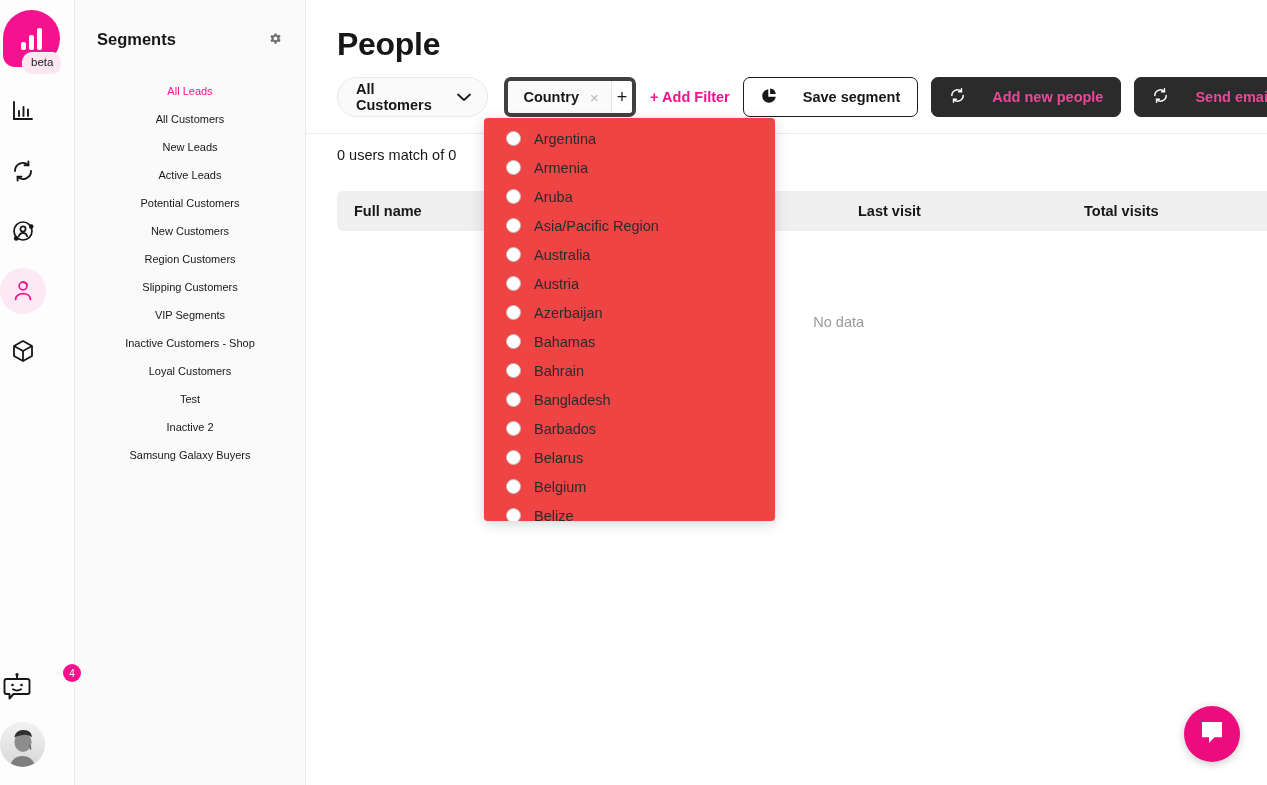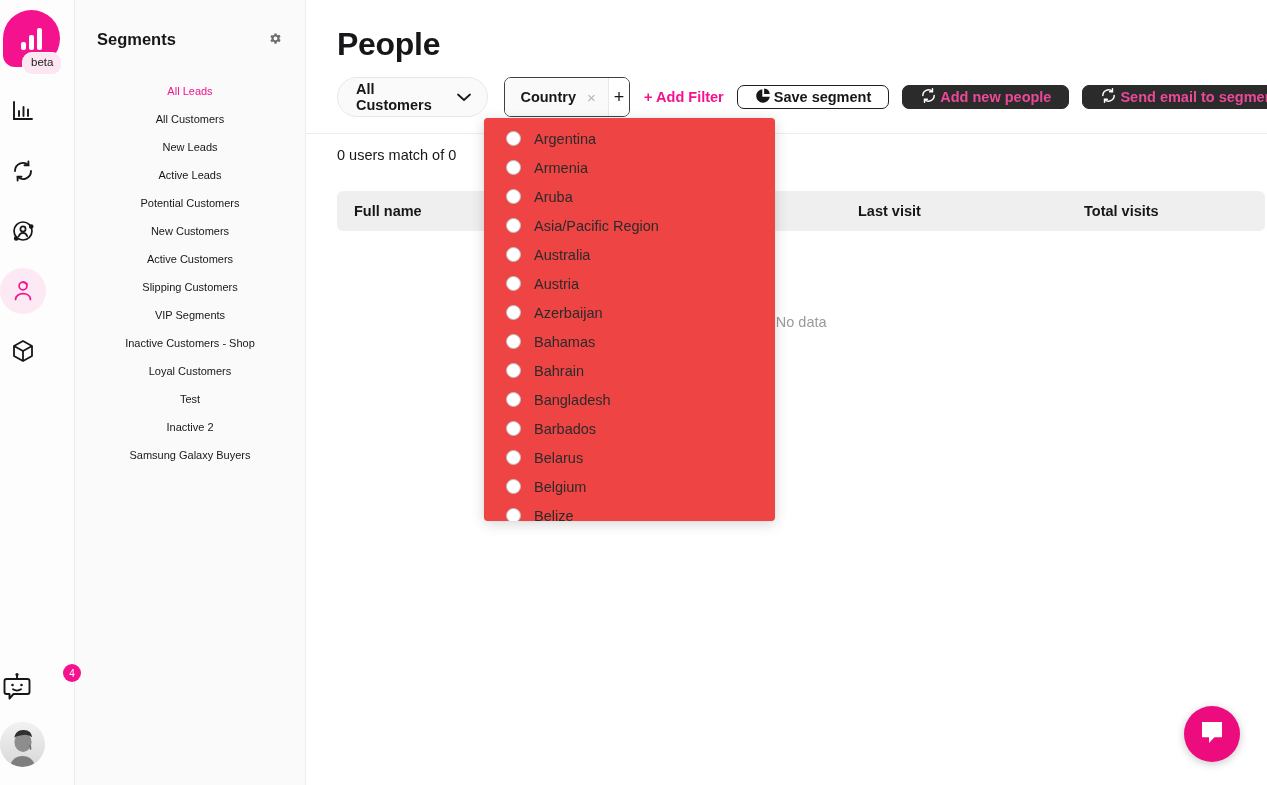--- a/index.html
+++ b/index.html
@@ -91,41 +91,41 @@
     position: absolute; left: 0; right: 0; top: 133px; height: 1px; background: #ececec;
   }
   .select-pill {
     display: flex; align-items: center; gap: 14px;
     background: #fafafa; border: 1px solid #e8e8e8; border-radius: 22px;
     padding: 10px 16px 10px 18px; font-size: 14.5px; font-weight: bold;
     color: #17171a; cursor: pointer; height: 40px;
   }
   .filter-group {
     display: flex; align-items: stretch;
-    border: 1px solid #404040; border-radius: 7px; overflow: hidden;
+    border: 4px solid #404040; border-radius: 7px; overflow: hidden;
     margin-left: 16px; height: 40px; background: #fff;
   }
   .filter-chip {
     display: flex; align-items: center; gap: 11px;
     padding: 0 12px 0 15px; font-size: 14.5px; font-weight: bold; color: #17171a;
     background: #fafafa; cursor: pointer;
   }
   .chip-x { color: #b4b4b4; font-size: 15px; cursor: pointer; font-weight: normal; }
   .filter-plus {
     display: flex; align-items: center; justify-content: center;
     width: 33px; border-left: 1px solid #e8e8e8;
     font-size: 18px; color: #17171a; background: #fff; cursor: pointer;
   }
   .add-filter {
     margin-left: 14px; color: #f5128e; font-size: 14.5px; font-weight: bold; cursor: pointer;
     white-space: nowrap;
   }
   .btn {
-    display: flex; align-items: center; gap: 3px;
-    height: 24px; border-radius: 7px; font-size: 14.5px; font-weight: bold;
+    display: flex; align-items: center; gap: 26px;
+    height: 40px; border-radius: 7px; font-size: 14.5px; font-weight: bold;
     cursor: pointer; white-space: nowrap; padding: 0 17px;
   }
   .btn-light { background: #fff; border: 1px solid #1e1e1e; color: #17171a; margin-left: 13px; }
   .btn-dark { background: #2b2b2b; color: #ec4899; border: 1px solid #2b2b2b; margin-left: 13px; }
 
   .match-line {
     padding: 30px 0 0 31px; font-size: 14.5px; color: #17171a;
   }
   .table-wrap { margin: 28px 31px 0 31px; position: relative; }
   .table-head {
@@ -288,21 +288,21 @@
         </svg>
       </span>
     </div>
     <ul class="seg-list">
       <li class="seg-item active">All Leads</li>
       <li class="seg-item">All Customers</li>
       <li class="seg-item">New Leads</li>
       <li class="seg-item">Active Leads</li>
       <li class="seg-item">Potential Customers</li>
       <li class="seg-item">New Customers</li>
-      <li class="seg-item">Active Customers</li>
+      <li class="seg-item">Region Customers</li>
       <li class="seg-item">Slipping Customers</li>
       <li class="seg-item">VIP Segments</li>
       <li class="seg-item">Inactive Customers - Shop</li>
       <li class="seg-item">Loyal Customers</li>
       <li class="seg-item">Test</li>
       <li class="seg-item">Inactive 2</li>
       <li class="seg-item">Samsung Galaxy Buyers</li>
     </ul>
   </div>
 

